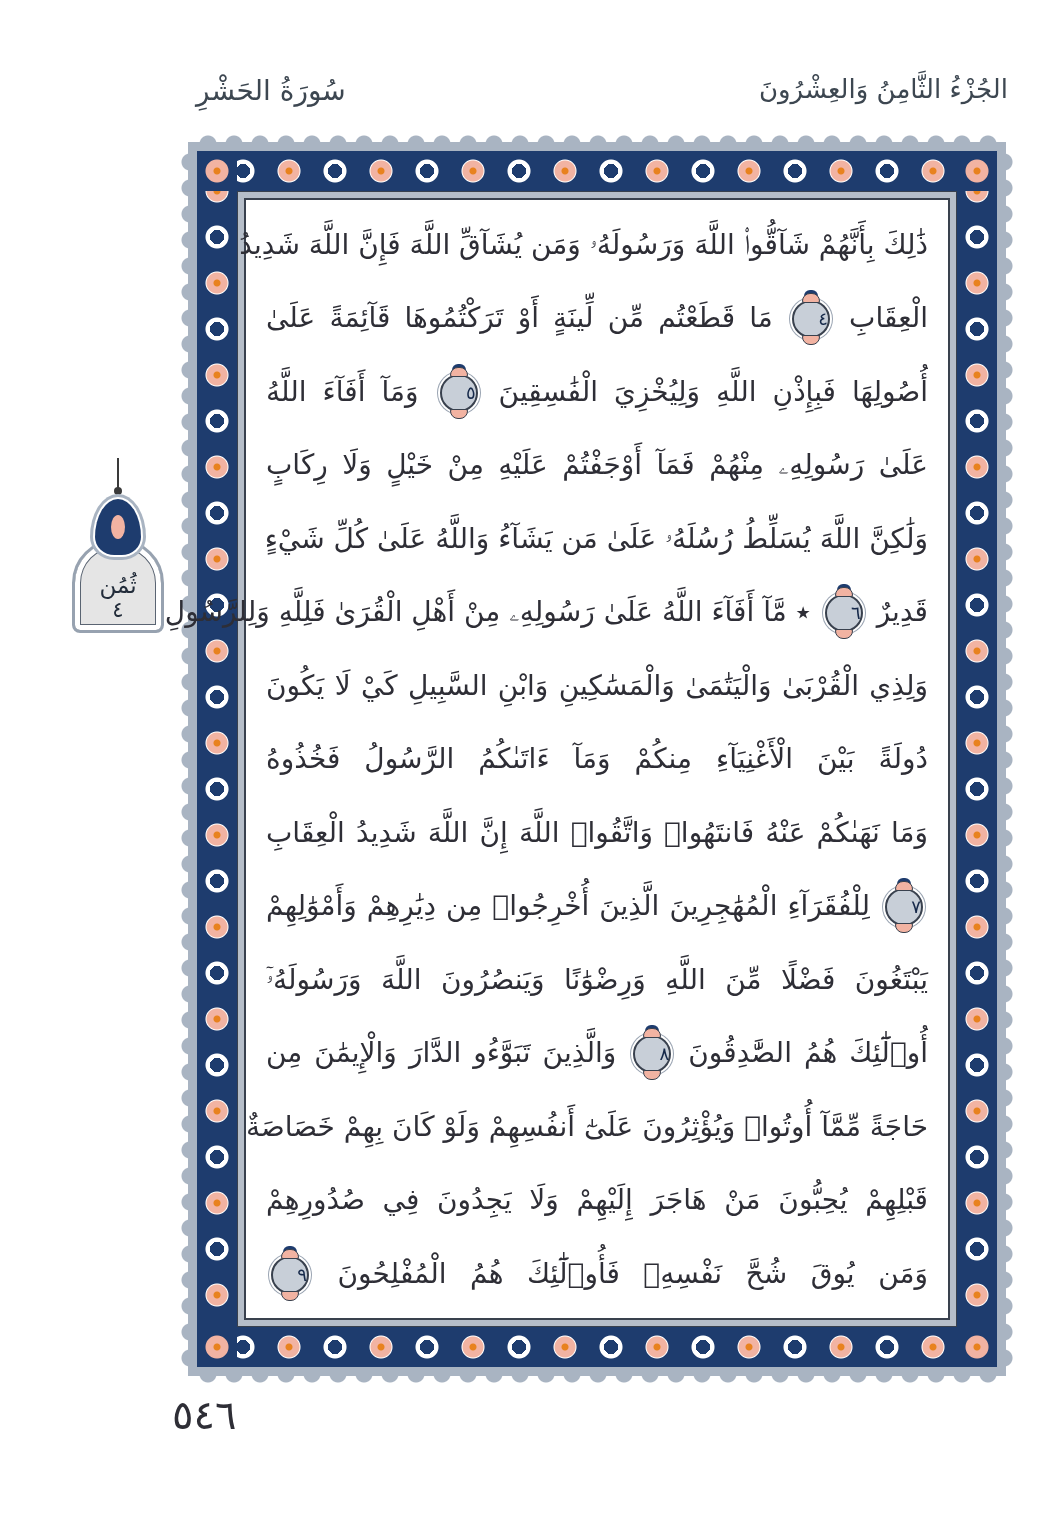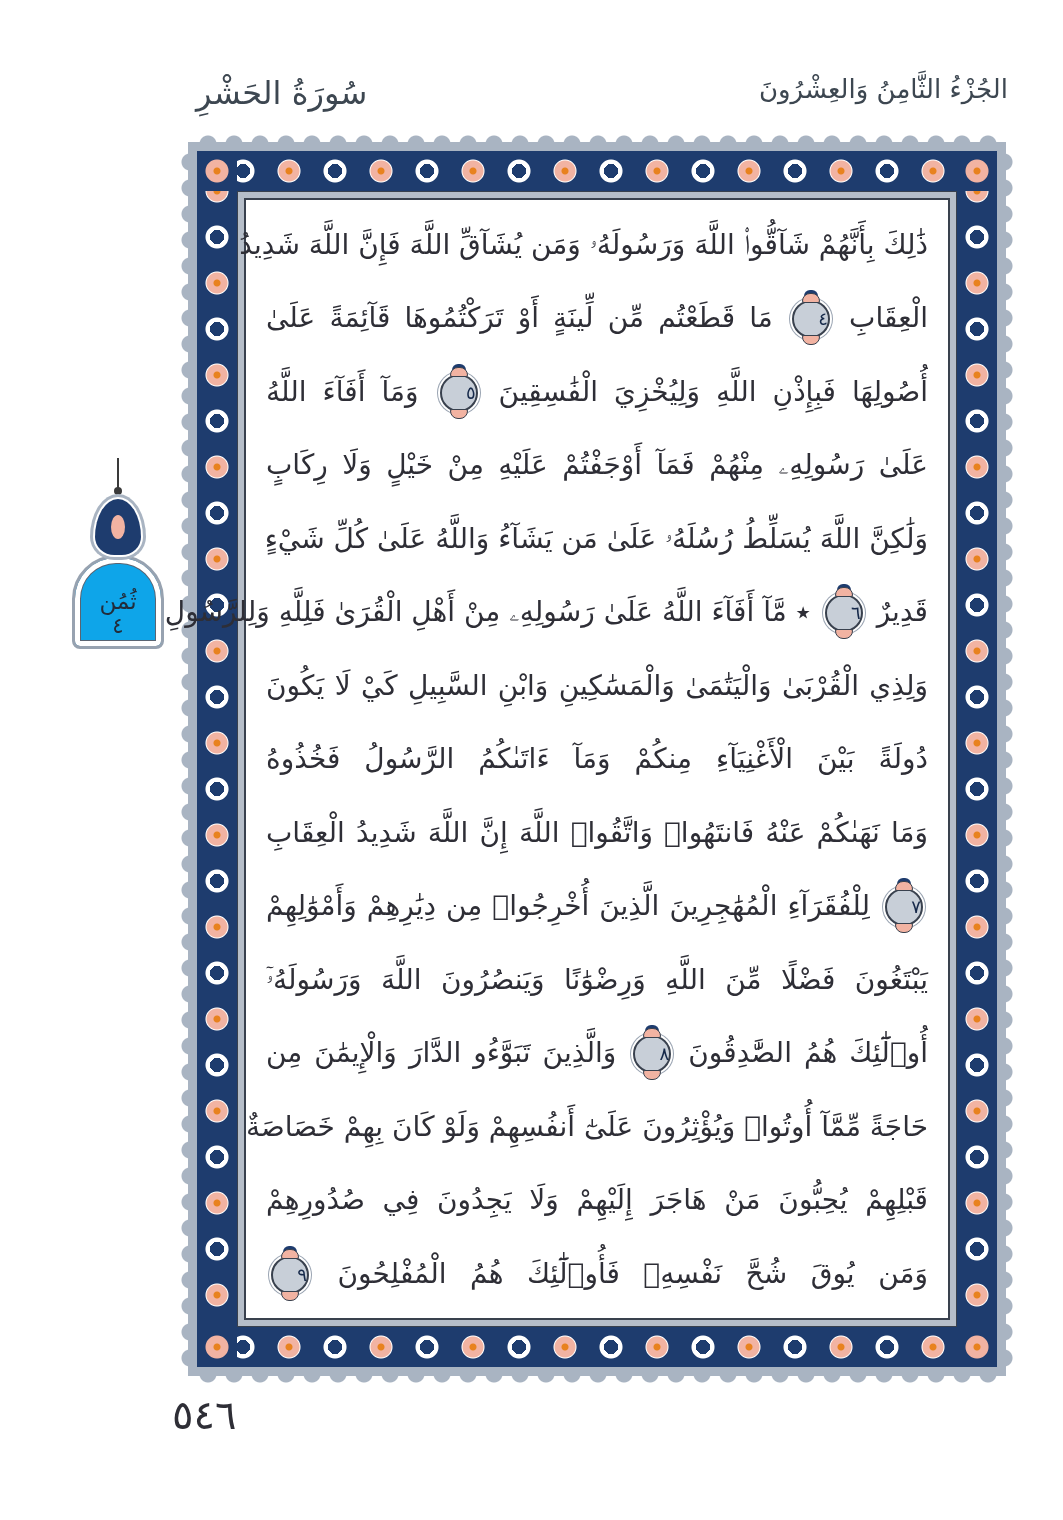--- a/index.html
+++ b/index.html
@@ -21,21 +21,21 @@
     overflow: hidden;
   }
   
   .header-juz {
     position: absolute; top: 74px; right: 55px;
     font-size: 26px; color: var(--header-ink);
     direction: rtl; white-space: nowrap;
   }
   .header-surah {
     position: absolute; top: 74px; left: 196px;
-    font-size: 32px; color: var(--header-ink);
+    font-size: 28px; color: var(--header-ink);
     direction: rtl; white-space: nowrap;
   }
   
   .frame {
     position: absolute; left: 188px; top: 142px;
     width: 818px; height: 1234px;
     box-sizing: border-box;
     background: #fff;
     border: 9px solid var(--gray);
   }
@@ -162,23 +162,23 @@
     box-shadow: 0 0 0 2px #ffffff, 0 0 0 5px var(--gray);
     z-index: 1;
   }
   .hizb-crown::after {
     content: ""; position: absolute; left: 50%; top: 50%;
     transform: translate(-50%, -50%);
     width: 14px; height: 24px; border-radius: 50%;
     background: var(--salmon);
   }
   .hizb-body {
-    position: relative; width: 92px; height: 94px; margin: 16px auto;
+    position: relative; width: 92px; height: 94px; margin: 0 auto;
     box-sizing: border-box;
-    background: #0ea5e9;
+    background: #e5e5e5;
     border: 3px solid #97a2b0;
     border-radius: 44px 44px 8px 8px;
     box-shadow: inset 0 0 0 5px #ffffff, inset 0 0 0 6px #5a6472;
     display: flex; flex-direction: column; justify-content: flex-end;
     align-items: center; padding-bottom: 8px;
   }
   .hizb-label { font-size: 23px; color: #222c3a; line-height: 26px; }
   .hizb-num { font-size: 21px; color: #222c3a; line-height: 24px; }
   
   .page-number {

